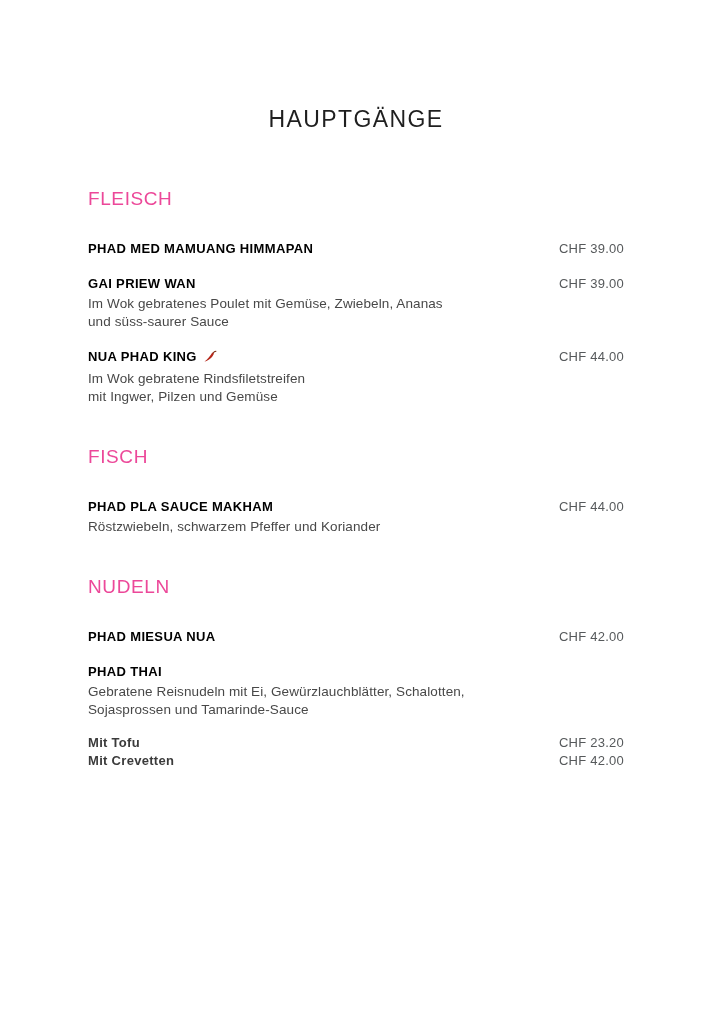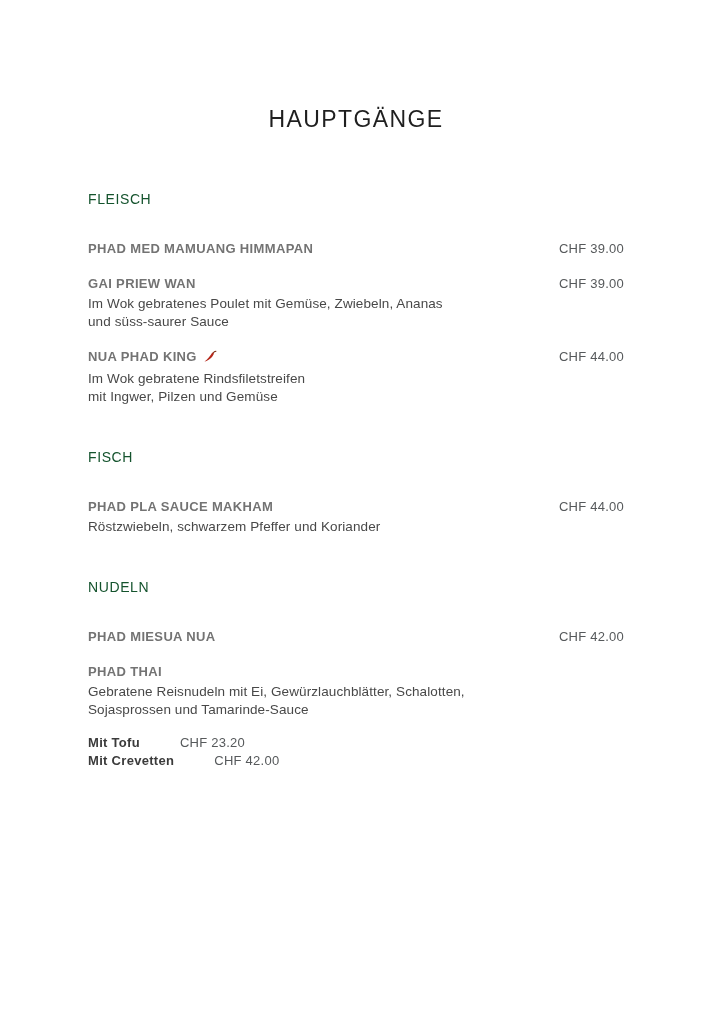--- a/index.html
+++ b/index.html
@@ -27,41 +27,41 @@
     letter-spacing: 1.4px;
     color: #1f1f1f;
     text-align: center;
     line-height: 26px;
     margin: 0 0 57px 0;
   }
   .section {
     margin-bottom: 41px;
   }
   .section-heading {
-    font-size: 14px;
+    font-size: 19px;
     font-weight: 400;
     letter-spacing: 0.6px;
-    color: #14532d;
+    color: #ec4899;
     line-height: 20px;
     margin: 0 0 31px 0;
   }
   .item {
     margin-bottom: 17px;
   }
   .item-row {
     display: flex;
     justify-content: space-between;
     align-items: baseline;
     line-height: 18px;
   }
   .item-name {
     font-size: 13px;
     font-weight: 700;
     letter-spacing: 0.35px;
-    color: #737373;
+    color: #000000;
     white-space: nowrap;
   }
   .chili {
     display: inline-block;
     vertical-align: -2px;
     margin-left: 6px;
   }
   .item-price {
     font-size: 13px;
     font-weight: 400;
@@ -77,20 +77,21 @@
     font-weight: 400;
     color: #484848;
     line-height: 18px;
     letter-spacing: 0.1px;
   }
   .variants {
     margin-top: 15px;
   }
   .variant-row {
     display: flex;
+    justify-content: space-between;
     align-items: baseline;
     line-height: 17.5px;
     gap: 40px;
   }
   .variant-label {
     font-size: 13px;
     font-weight: 700;
     letter-spacing: 0.3px;
     color: #3b3b3b;
   }

